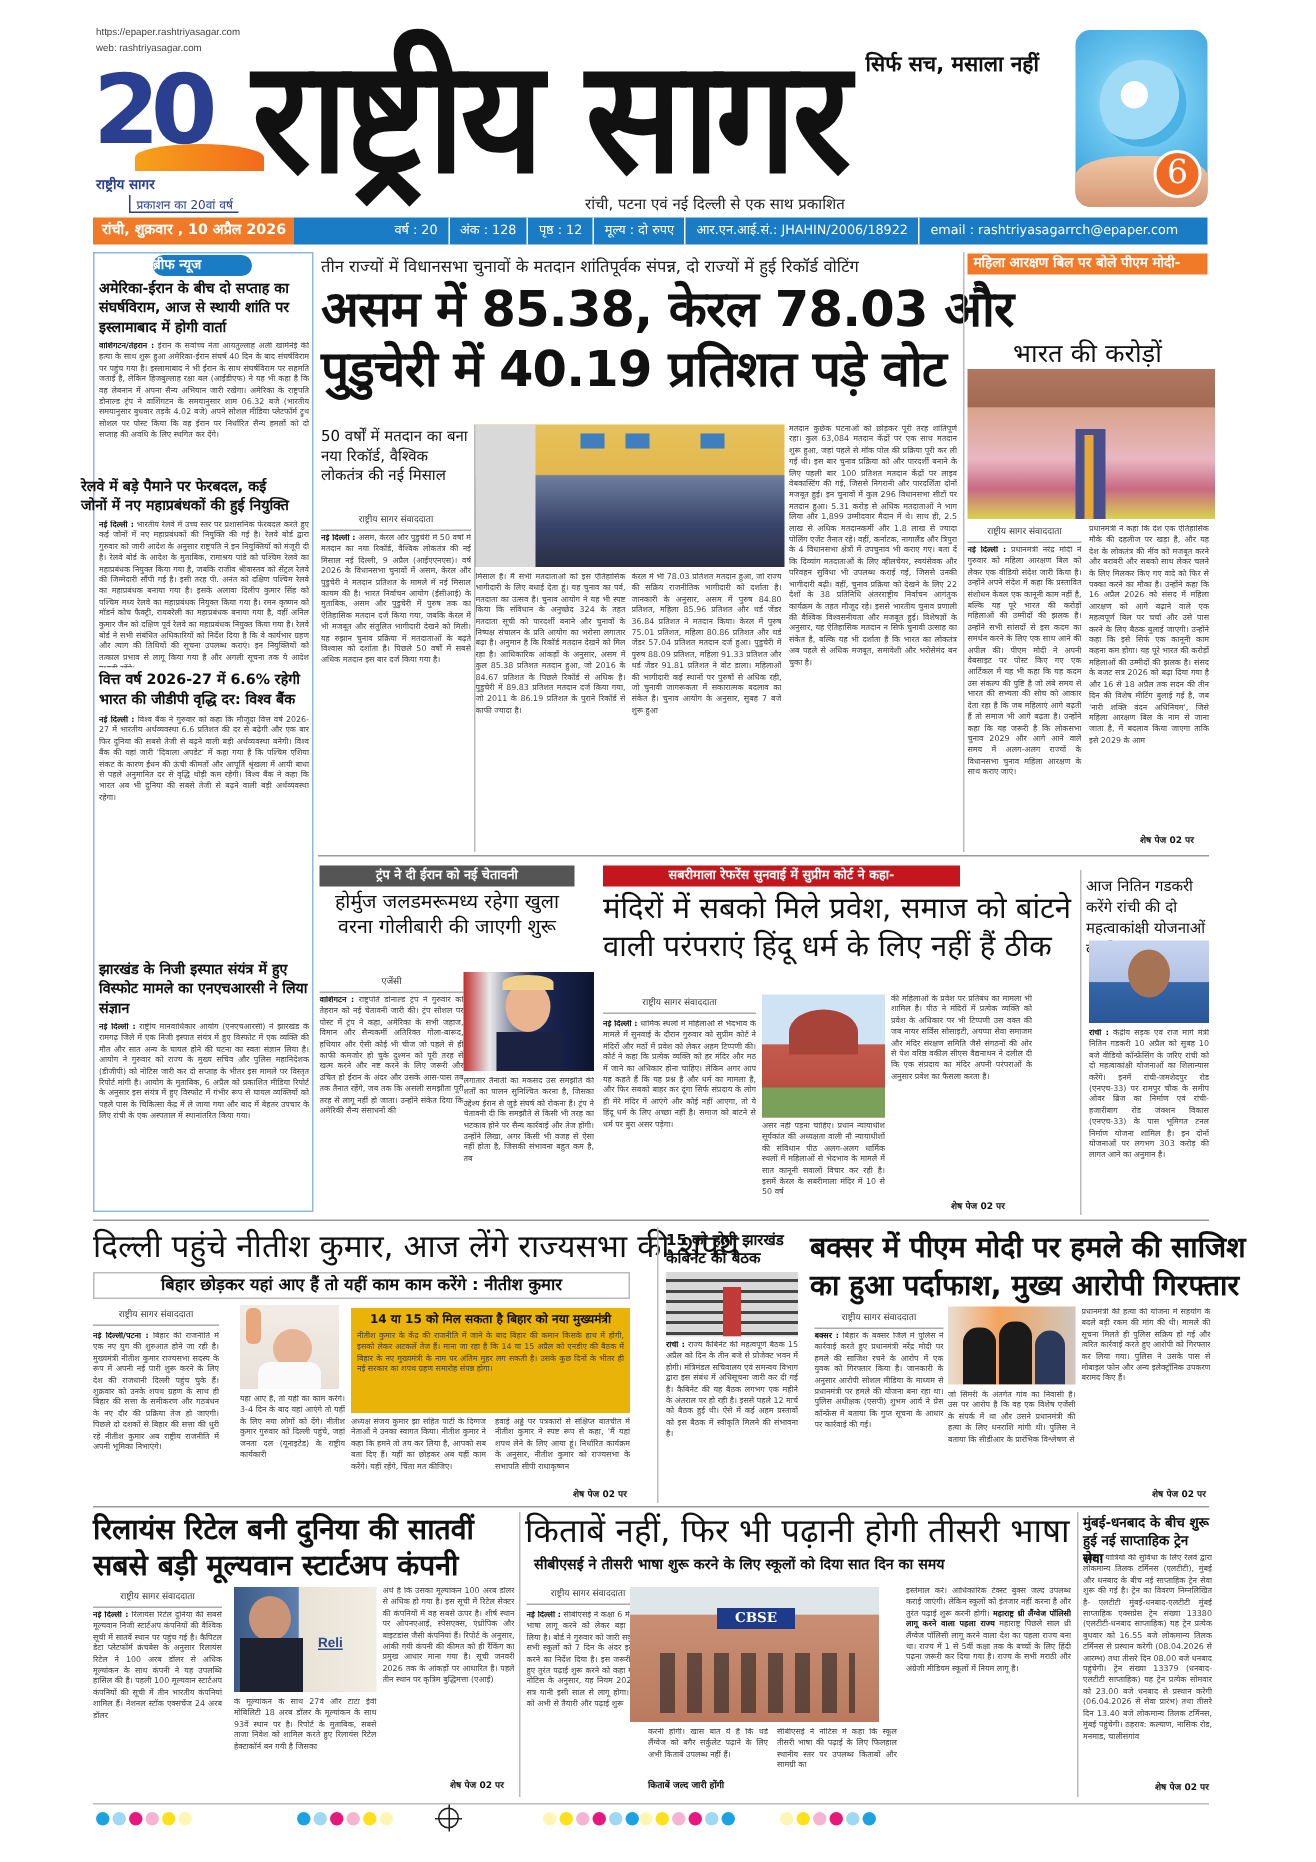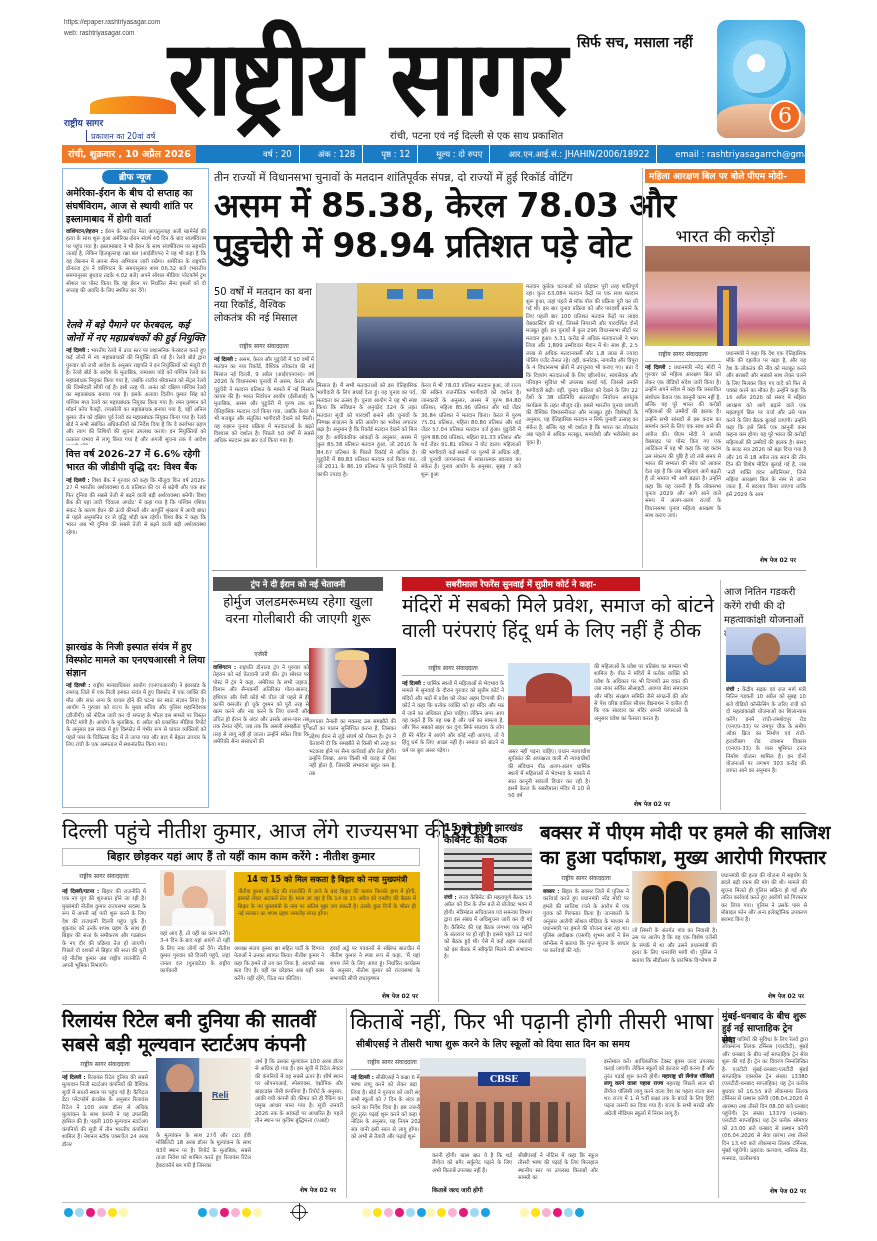--- a/index.html
+++ b/index.html
@@ -15,49 +15,50 @@
   .pub20 { left: 86px; top: 130px; font-size: 8px; color: #2a3f8f; border-left: 1px solid #2a3f8f; border-bottom: 1px solid #2a3f8f; padding: 0 4px; }
   .masttitle { left: 168px; top: 18px; font-family: "DejaVu Sans", sans-serif; font-weight: 900; font-size: 104px; line-height: 120px; letter-spacing: -3px; color: #111; transform: scaleX(0.92); transform-origin: left; }
   .tagline { left: 577px; top: 32px; font-size: 14px; font-weight: bold; color: #111; }
   .subline { left: 390px; top: 128px; font-size: 10px; color: #222; }
   .globe { left: 717px; top: 20px; width: 88px; height: 118px; border-radius: 10px; background: radial-gradient(circle at 50% 40%, #cfefff 0%, #6cc6ef 40%, #2a95d4 100%); overflow: hidden; }
   .globe .earth { position:absolute; left: 16px; top: 20px; width: 58px; height: 58px; border-radius: 50%; background: radial-gradient(circle at 40% 40%, #fff 0 18%, #9fdaf7 19% 60%, #4bb2e6 61%); }
   .globe .hand { position:absolute; left: 0; bottom: 0; width: 88px; height: 34px; background: linear-gradient(180deg,#f1c7a5,#d59774); border-radius: 40% 40% 0 0; }
   .globe .pg { position:absolute; right: 4px; bottom: 6px; width: 32px; height: 32px; border-radius: 50%; background: #f06a24; border: 2px solid #fff; color: #fff; font-family: "DejaVu Serif", serif; font-size: 22px; line-height: 28px; text-align: center; }
 
   .datebar { left: 62px; top: 145px; width: 134px; height: 18px; background: #f07a28; color: #fff; font-size: 9.5px; font-weight: bold; line-height: 18px; padding-left: 6px; }
-  .infobar { left: 196px; top: 145px; width: 609px; height: 18px; background: #1a7cc4; color: #fff; font-size: 8.5px; line-height: 18px; display: flex; gap: 11px; }
+  .infobar { left: 196px; top: 145px; width: 609px; height: 18px; background: #1a7cc4; color: #fff; font-size: 8.5px; line-height: 18px; display: flex; gap: 0; }
   .infobar span { padding: 0 7px; border-right: 1px solid #fff; white-space: nowrap; }
   .infobar span:last-child { border-right: none; }
 
   
   .textblock { font-size: 5.3px; line-height: 7.4px; color: #444; text-align: justify; overflow: hidden; }
   .textblock b { color: #111; }
   .byline { font-size: 6px; color: #333; text-align: center; border-bottom: 1px solid #aaa; padding-bottom: 3px; }
   .hd { font-weight: bold; color: #111; }
-  .pill { background: #1a7cc4; color: #fff; font-size: 9px; text-align: center; border-radius: 9px; font-weight: bold; }
+  .pill { background: #1a7cc4; color: #fff; font-size: 9px; text-align: left; border-radius: 9px; font-weight: bold; }
   .vline { background: #bbb; width: 1px; }
   .hline { background: #999; height: 1px; }
   .photo { overflow: hidden; }
   .more { font-weight: bold; color: #111; }
 
   .bar-red { background: #c4161c; color: #fff; font-weight: bold; text-align: center; }
   .bar-gray { background: #555; color: #fff; font-weight: bold; text-align: center; }
   .bar-orange { background: #f07a28; color: #fff; font-weight: bold; }
 
   .regdots { display: flex; gap: 2px; }
   .regdots i { width: 9px; height: 9px; border-radius: 50%; display: inline-block; }
 </style>
 </head>
 <body>
 
 <div class="abs url" style="left:64px;top:18px;">https://epaper.rashtriyasagar.com</div>
 <div class="abs url" style="left:64px;top:29px;">web: rashtriyasagar.com</div>
 
 <div class="abs logo20">
+  <div class="num">20</div>
   <div class="wave"></div>
 </div>
 <div class="abs brandsmall">राष्ट्रीय सागर</div>
 <div class="abs pub20">प्रकाशन का 20वां वर्ष</div>
 
 <div class="abs masttitle">राष्ट्रीय सागर</div>
 <div class="abs tagline">सिर्फ सच, मसाला नहीं</div>
 <div class="abs subline">रांची, पटना एवं नई दिल्ली से एक साथ प्रकाशित</div>
 
 <div class="abs globe">
@@ -66,41 +67,41 @@
   <div class="pg">6</div>
 </div>
 
 <div class="abs datebar">रांची, शुक्रवार , 10 अप्रैल 2026</div>
 <div class="abs infobar">
   <span style="margin-left:60px">वर्ष : 20</span>
   <span>अंक : 128</span>
   <span>पृष्ठ : 12</span>
   <span>मूल्य : दो रुपए</span>
   <span>आर.एन.आई.सं.: JHAHIN/2006/18922</span>
-  <span>email : rashtriyasagarrch@gmail.com</span>
+  <span>email : rashtriyasagarrch@epaper.com</span>
 </div>
 
 <div class="abs" style="left:62px;top:168px;width:147px;height:640px;border:1px solid #8fb8dc;"></div>
 <div class="abs pill" style="left:102px;top:170px;width:66px;height:14px;line-height:14px;">ब्रीफ न्यूज</div>
 
 <div class="abs hd" style="left:66px;top:186px;width:140px;font-size:9.5px;line-height:13px;">अमेरिका-ईरान के बीच दो सप्ताह का संघर्षविराम, आज से स्थायी शांति पर इस्लामाबाद में होगी वार्ता</div>
 <div class="abs textblock" style="left:66px;top:228px;width:140px;height:88px;"><b>वाशिंगटन/तेहरान :</b> <span>ईरान के सर्वोच्च नेता आयतुल्लाह अली खामेनेई की हत्या के साथ शुरू हुआ अमेरिका-ईरान संघर्ष 40 दिन के बाद संघर्षविराम पर पहुंच गया है। इस्लामाबाद ने भी ईरान के साथ संघर्षविराम पर सहमति जताई है, लेकिन हिजबुल्लाह रक्षा बल (आईडीएफ) ने यह भी कहा है कि वह लेबनान में अपना सैन्य अभियान जारी रखेगा। अमेरिका के राष्ट्रपति डोनाल्ड ट्रंप ने वाशिंगटन के समयानुसार शाम 06.32 बजे (भारतीय समयानुसार बुधवार तड़के 4.02 बजे) अपने सोशल मीडिया प्लेटफॉर्म ट्रुथ सोशल पर पोस्ट किया कि वह ईरान पर निर्धारित सैन्य हमलों को दो सप्ताह की अवधि के लिए स्थगित कर देंगे।</span></div>
 
-<div class="abs hd" style="left:66px;top:318px;width:140px;font-size:9.5px;line-height:13px;font-style:italic;">रेलवे में बड़े पैमाने पर फेरबदल, कई जोनों में नए महाप्रबंधकों की हुई नियुक्ति</div>
+<div class="abs hd" style="left:54px;top:318px;width:140px;font-size:9.5px;line-height:13px;">रेलवे में बड़े पैमाने पर फेरबदल, कई जोनों में नए महाप्रबंधकों की हुई नियुक्ति</div>
 <div class="abs textblock" style="left:66px;top:347px;width:140px;height:98px;"><b>नई दिल्ली :</b> <span>भारतीय रेलवे में उच्च स्तर पर प्रशासनिक फेरबदल करते हुए कई जोनों में नए महाप्रबंधकों की नियुक्ति की गई है। रेलवे बोर्ड द्वारा गुरुवार को जारी आदेश के अनुसार राष्ट्रपति ने इन नियुक्तियों को मंजूरी दी है। रेलवे बोर्ड के आदेश के मुताबिक, रामाश्रय पांडे को पश्चिम रेलवे का महाप्रबंधक नियुक्त किया गया है, जबकि राजीव श्रीवास्तव को सेंट्रल रेलवे की जिम्मेदारी सौंपी गई है। इसी तरह पी. अनंत को दक्षिण पश्चिम रेलवे का महाप्रबंधक बनाया गया है। इसके अलावा दिलीप कुमार सिंह को पश्चिम मध्य रेलवे का महाप्रबंधक नियुक्त किया गया है। रमन कृष्णन को मॉडर्न कोच फैक्ट्री, रायबरेली का महाप्रबंधक बनाया गया है, वहीं अनिल कुमार जैन को दक्षिण पूर्व रेलवे का महाप्रबंधक नियुक्त किया गया है। रेलवे बोर्ड ने सभी संबंधित अधिकारियों को निर्देश दिया है कि वे कार्यभार ग्रहण और त्याग की तिथियों की सूचना उपलब्ध कराएं। इन नियुक्तियों को तत्काल प्रभाव से लागू किया गया है और अगली सूचना तक ये आदेश प्रभावी रहेंगे।</span></div>
 
 <div class="abs hd" style="left:66px;top:447px;width:140px;font-size:9.5px;line-height:13px;">वित्त वर्ष 2026-27 में 6.6% रहेगी भारत की जीडीपी वृद्धि दर: विश्व बैंक</div>
 <div class="abs textblock" style="left:66px;top:477px;width:140px;height:158px;"><b>नई दिल्ली :</b> <span>विश्व बैंक ने गुरुवार को कहा कि मौजूदा वित्त वर्ष 2026-27 में भारतीय अर्थव्यवस्था 6.6 प्रतिशत की दर से बढ़ेगी और एक बार फिर दुनिया की सबसे तेजी से बढ़ने वाली बड़ी अर्थव्यवस्था बनेगी। विश्व बैंक की यहां जारी 'दिवाला अपडेट' में कहा गया है कि पश्चिम एशिया संकट के कारण ईंधन की ऊंची कीमतों और आपूर्ति श्रृंखला में आयी बाधा से पहले अनुमानित दर से वृद्धि थोड़ी कम रहेगी। विश्व बैंक ने कहा कि भारत अब भी दुनिया की सबसे तेजी से बढ़ने वाली बड़ी अर्थव्यवस्था रहेगा।</span></div>
 
 <div class="abs hd" style="left:66px;top:640px;width:140px;font-size:9.5px;line-height:13px;">झारखंड के निजी इस्पात संयंत्र में हुए विस्फोट मामले का एनएचआरसी ने लिया संज्ञान</div>
 <div class="abs textblock" style="left:66px;top:682px;width:140px;height:122px;"><b>नई दिल्ली :</b> <span>राष्ट्रीय मानवाधिकार आयोग (एनएचआरसी) ने झारखंड के रामगढ़ जिले में एक निजी इस्पात संयंत्र में हुए विस्फोट में एक व्यक्ति की मौत और सात अन्य के घायल होने की घटना का स्वतः संज्ञान लिया है। आयोग ने गुरुवार को राज्य के मुख्य सचिव और पुलिस महानिदेशक (डीजीपी) को नोटिस जारी कर दो सप्ताह के भीतर इस मामले पर विस्तृत रिपोर्ट मांगी है। आयोग के मुताबिक, 6 अप्रैल को प्रकाशित मीडिया रिपोर्ट के अनुसार इस संयंत्र में हुए विस्फोट में गंभीर रूप से घायल व्यक्तियों को पहले पास के चिकित्सा केंद्र में ले जाया गया और बाद में बेहतर उपचार के लिए रांची के एक अस्पताल में स्थानांतरित किया गया।</span></div>
 
 <div class="abs" style="left:214px;top:169px;width:424px;font-size:11px;color:#222;white-space:nowrap;">तीन राज्यों में विधानसभा चुनावों के मतदान शांतिपूर्वक संपन्न, दो राज्यों में हुई रिकॉर्ड वोटिंग</div>
 <div class="abs hd" style="left:214px;top:186px;width:424px;font-size:33px;line-height:40px;white-space:nowrap;letter-spacing:-0.5px;">असम में 85.38, केरल 78.03 और</div>
-<div class="abs hd" style="left:214px;top:226px;width:424px;font-size:33px;line-height:40px;white-space:nowrap;letter-spacing:-0.5px;">पुडुचेरी में 98.94 प्रतिशत पड़े वोट</div>
+<div class="abs hd" style="left:214px;top:226px;width:424px;font-size:33px;line-height:40px;white-space:nowrap;letter-spacing:-0.5px;">पुडुचेरी में 40.19 प्रतिशत पड़े वोट</div>
 
 <div class="abs" style="left:214px;top:285px;width:100px;font-size:10px;line-height:13px;color:#111;">50 वर्षों में मतदान का बना नया रिकॉर्ड, वैश्विक लोकतंत्र की नई मिसाल</div>
 <div class="abs byline" style="left:214px;top:342px;width:100px;">राष्ट्रीय सागर संवाददाता</div>
 <div class="abs textblock" style="left:214px;top:356px;width:100px;height:210px;"><b>नई दिल्ली :</b> <span>असम, केरल और पुडुचेरी में 50 वर्षों में मतदान का नया रिकॉर्ड, वैश्विक लोकतंत्र की नई मिसाल नई दिल्ली, 9 अप्रैल (आईएएनएस)। वर्ष 2026 के विधानसभा चुनावों में असम, केरल और पुडुचेरी ने मतदान प्रतिशत के मामले में नई मिसाल कायम की है। भारत निर्वाचन आयोग (ईसीआई) के मुताबिक, असम और पुडुचेरी में पुरुष तक का ऐतिहासिक मतदान दर्ज किया गया, जबकि केरल में भी मजबूत और संतुलित भागीदारी देखने को मिली। यह रुझान चुनाव प्रक्रिया में मतदाताओं के बढ़ते विश्वास को दर्शाता है। पिछले 50 वर्षों में सबसे अधिक मतदान इस बार दर्ज किया गया है।</span></div>
 
 <div class="abs photo" style="left:317px;top:283px;width:206px;height:95px;background:linear-gradient(180deg,#e6c15a 0%,#e2b84f 35%,#6f7fa0 36%,#39446a 70%,#2a2f45 100%);">
   <div style="position:absolute;left:0;top:0;width:40px;height:95px;background:#d9d9d9;"></div>
   <div style="position:absolute;left:70px;top:6px;width:16px;height:10px;background:#3f7fbf;"></div>
   <div style="position:absolute;left:100px;top:6px;width:16px;height:10px;background:#3f7fbf;"></div>
   <div style="position:absolute;left:150px;top:6px;width:16px;height:10px;background:#3f7fbf;"></div>

